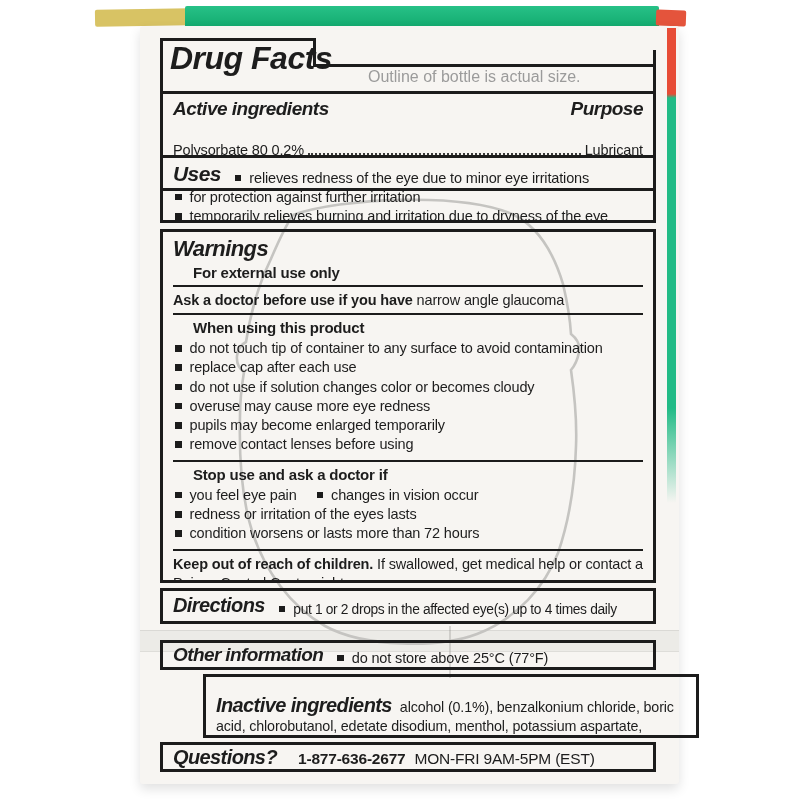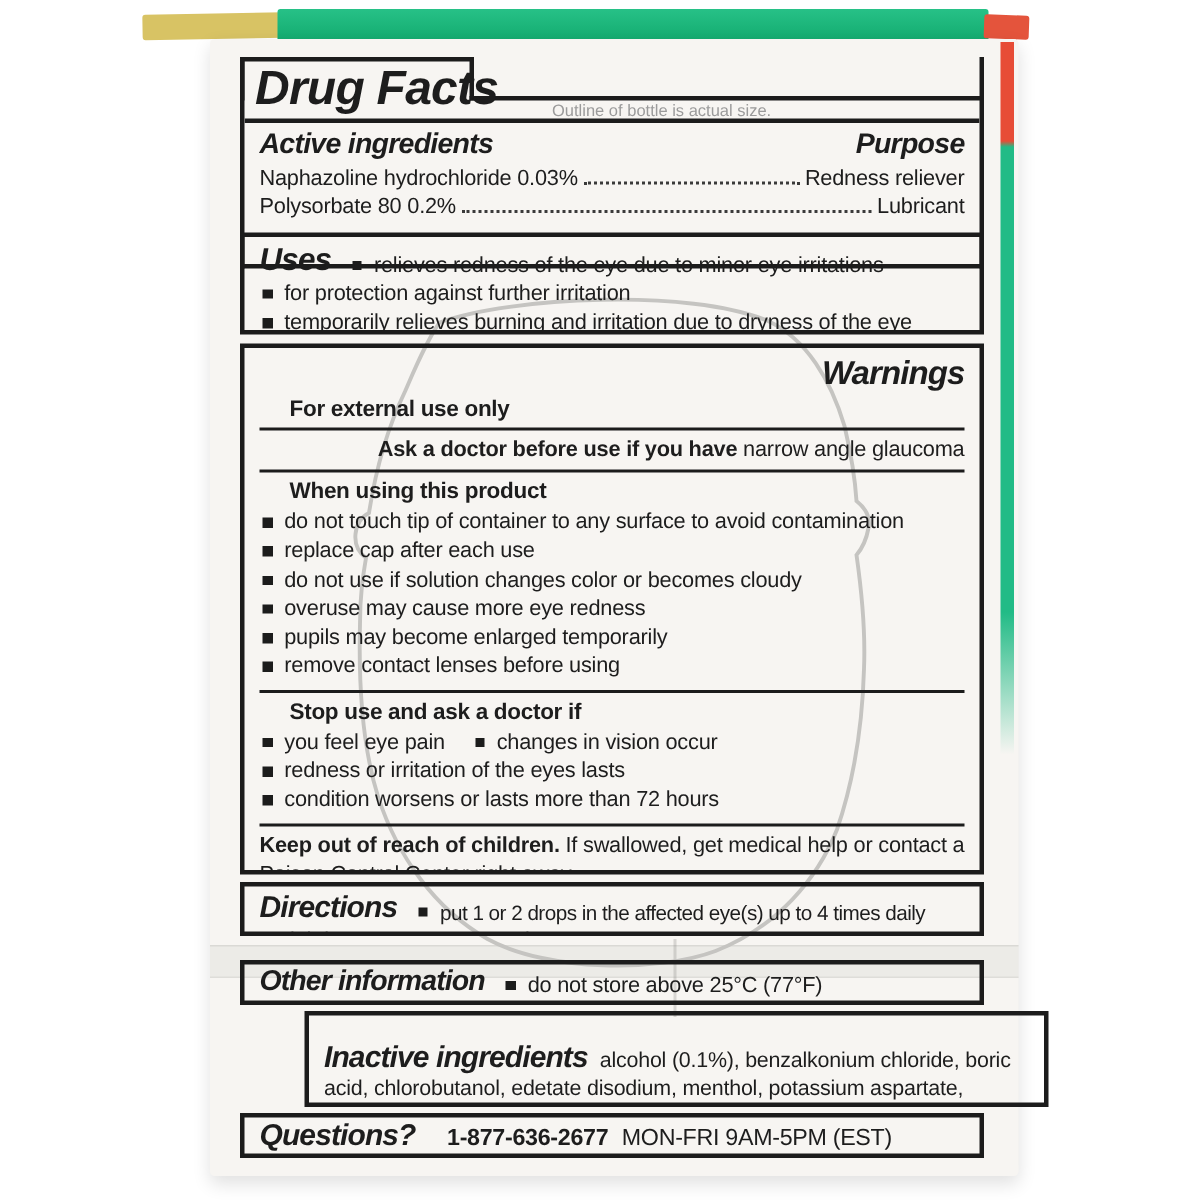--- a/index.html
+++ b/index.html
@@ -22,33 +22,33 @@
   .crease{position:absolute;left:309px;top:600px;width:2px;height:52px;background:rgba(120,120,115,.25);z-index:1;}
 
   svg.bottle{position:absolute;left:0;top:0;z-index:1;pointer-events:none;}
 
   
   .lbox{position:absolute;left:20px;width:496px;box-sizing:border-box;
         border:3px solid #1c1c1c;background:transparent;z-index:2;overflow:hidden;}
   .tab{position:absolute;left:20px;top:12px;width:156px;height:29px;box-sizing:border-box;
        border:3px solid #1c1c1c;border-bottom:none;z-index:3;}
   .step-line{position:absolute;left:173px;top:38px;width:343px;height:3px;background:#1c1c1c;z-index:3;}
-  .box-header{top:12px;height:141px;border-top:none;}
+  .box-header{top:24px;height:141px;border-top:none;}
   .box-uses{top:129px;height:68px;padding:4px 10px;}
   .box-warn{top:203px;height:354px;padding:4px 10px;}
   .box-dir{top:562px;height:36px;padding:2px 10px;}
   .box-other{top:614px;height:30px;padding:1px 10px;}
   .box-inactive{top:648px;height:64px;padding:16px 10px;margin-left:43px;}
   .box-q{top:716px;height:30px;padding:1px 10px;}
 
   
   .dftitle{position:absolute;left:30px;top:14px;z-index:4;font-style:italic;font-weight:bold;
            font-size:32px;letter-spacing:-.5px;white-space:nowrap;}
-  .outline-note{position:absolute;left:228px;top:42px;z-index:4;color:#9b9b9b;font-size:11px;}
-  .h-sec{font-style:italic;font-weight:bold;font-size:21px;letter-spacing:-.6px;line-height:24px;white-space:nowrap;text-align:right;}
+  .outline-note{position:absolute;left:228px;top:42px;z-index:4;color:#9b9b9b;font-size:16px;}
+  .h-sec{font-style:italic;font-weight:bold;font-size:21px;letter-spacing:-.6px;line-height:24px;white-space:nowrap;}
   .h-small{font-style:italic;font-weight:bold;font-size:19px;letter-spacing:-.5px;}
   .bold{font-weight:bold;}
   .body-txt{font-size:14.5px;line-height:19.3px;letter-spacing:-.15px;}
 
   .thick-rule{position:absolute;left:0;right:0;top:41px;height:3px;background:#1c1c1c;}
   .ap-row{position:absolute;left:10px;right:10px;display:flex;justify-content:space-between;align-items:baseline;}
   .ing-row{position:absolute;left:10px;right:10px;display:flex;align-items:baseline;font-size:14.5px;letter-spacing:-.15px;}
   .leader{flex:1;border-bottom:2px dotted #3a3a3a;margin:0 4px 3px 4px;min-width:20px;}
 
   .bi{display:flex;font-size:14.5px;line-height:19.3px;letter-spacing:-.15px;}
@@ -102,46 +102,41 @@
   <div class="step-line"></div>
   <div class="dftitle">Drug Facts</div>
   <div class="outline-note">Outline of bottle is actual size.</div>
 
   <div class="lbox box-header">
     <div class="thick-rule"></div>
     <div class="ap-row" style="top:48px;">
       <span class="h-small">Active ingredients</span>
       <span class="h-small">Purpose</span>
     </div>
-    <div class="ing-row" style="top:73px;">
-      <span>Naphazoline hydrochloride 0.03%</span>
-      <span class="leader"></span>
-      <span>Redness reliever</span>
-    </div>
     <div class="ing-row" style="top:92px;">
       <span>Polysorbate 80 0.2%</span>
       <span class="leader"></span>
       <span>Lubricant</span>
     </div>
   </div>
 
   <div class="lbox box-uses">
     <div class="inline-row">
       <span class="h-sec">Uses</span>
       <span class="bi">relieves redness of the eye due to minor eye irritations</span>
     </div>
     <div class="bi">for protection against further irritation</div>
     <div class="bi">temporarily relieves burning and irritation due to dryness of the eye</div>
   </div>
 
   <div class="lbox box-warn">
     <div class="h-sec" style="font-size:22px;margin:1px 0 2px 0;">Warnings</div>
     <div class="sub">For external use only</div>
     <div class="thin-rule"></div>
-    <div class="body-txt" style="line-height:20px;text-align:right;">
+    <div class="body-txt" style="line-height:20px;">
       <span class="bold">Ask a doctor before use if you have</span><span> narrow angle glaucoma</span>
     </div>
     <div class="thin-rule"></div>
     <div class="sub" style="margin-bottom:2px;">When using this product</div>
     <div class="bi">do not touch tip of container to any surface to avoid contamination</div>
     <div class="bi">replace cap after each use</div>
     <div class="bi">do not use if solution changes color or becomes cloudy</div>
     <div class="bi">overuse may cause more eye redness</div>
     <div class="bi">pupils may become enlarged temporarily</div>
     <div class="bi">remove contact lenses before using</div>

